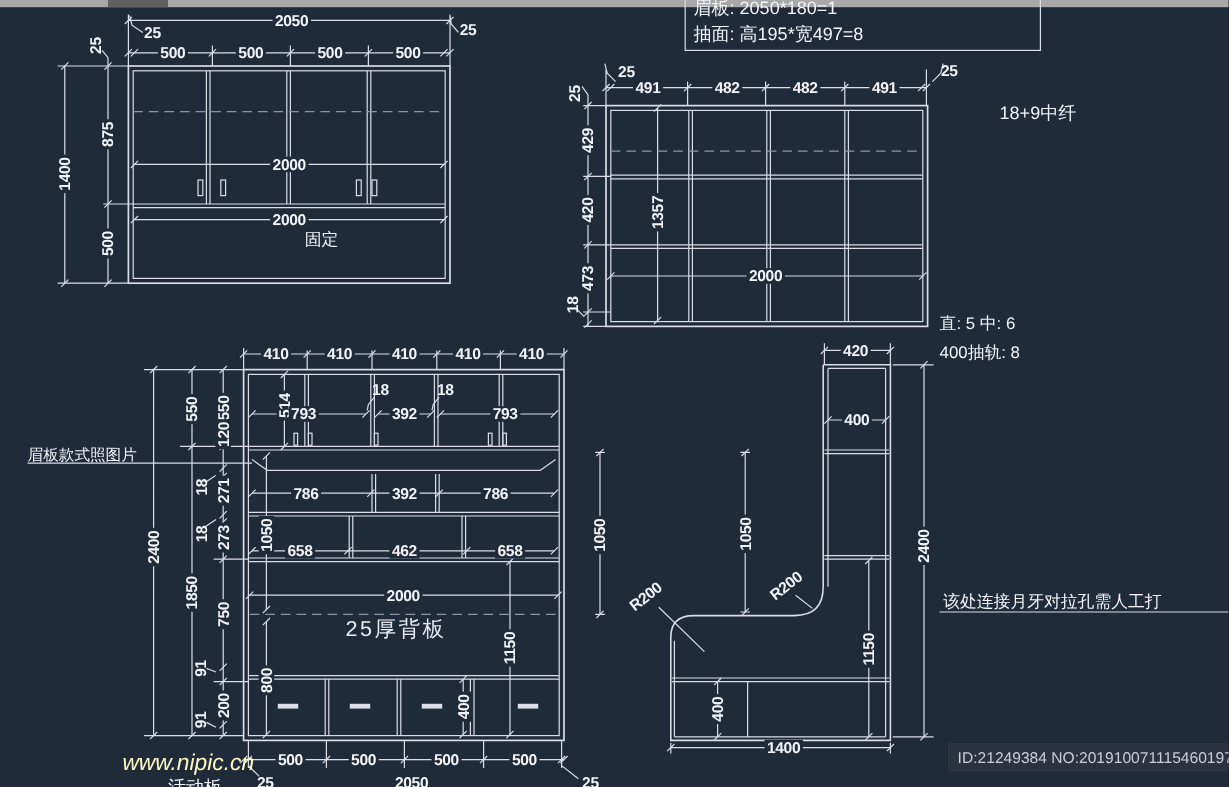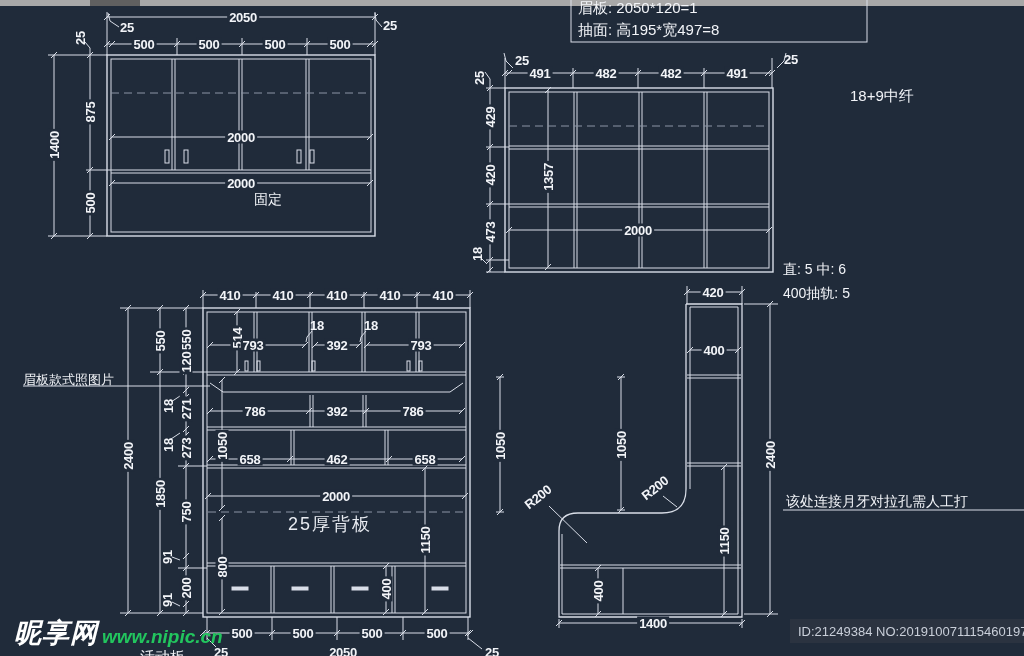--- a/index.html
+++ b/index.html
@@ -12,22 +12,22 @@
   .lbl{position:absolute;transform:translate(-50%,-50%);font-weight:bold;font-size:13px;
        color:var(--txt);letter-spacing:-0.3px;white-space:nowrap;line-height:1;}
   .bg{background:var(--bg);padding:0 2px;}
   .rot{transform:translate(-50%,-50%) rotate(-90deg);}
   .r2{transform:translate(-50%,-50%) rotate(-38deg);}
   .la{transform:translate(0,-50%);}
   .cn{font-weight:normal;letter-spacing:0;}
   .s14{font-size:14px;} .s15{font-size:15px;} .s18{font-size:18px;letter-spacing:2px;color:#e8ebf1;}
   .wm-logo{position:absolute;transform:translate(0,-50%);font-style:italic;font-weight:900;
            font-size:27px;color:#ffffff;letter-spacing:1px;}
-  .wm-site{position:absolute;transform:translate(0,-50%);font-style:italic;font-weight:bold;
-           font-size:19px;color:#22c55e;}
+  .wm-site{position:absolute;transform:translate(0,-50%);font-style:italic;font-weight:normal;
+           font-size:19px;color:#fef9c3;}
   .idbox{position:absolute;left:790px;top:619px;width:234px;height:24px;background:#2b3340;}
   .idtext{position:absolute;left:8px;top:50%;transform:translateY(-50%);font-size:13px;
           color:#c9cfd9;white-space:nowrap;}
 </style>
 </head>
 <body>
 
 <div class="canvas">
 
   <div class="top-strip"></div>
@@ -92,21 +92,21 @@
       <path d="M687,286 V304 M742,286 V304 M744,304 H778 M744,614 H778 M559,619 V628 M742,619 V628 M496,377 H504 M496,512 H504 M617,377 H625 M617,510 H625 M663,496 L677,507 M549,506 L587,543 M783,510 H1024"></path>
 
       <path d="M104,20l6,-6M372,20l6,-6M104,47l6,-6M109,47l6,-6M174,47l6,-6M239,47l6,-6M304,47l6,-6M367,47l6,-6M372,47l6,-6M87,58l6,-6M87,173l6,-6M87,239l6,-6M51,58l6,-6M51,239l6,-6M109,140l6,-6M367,140l6,-6M109,186l6,-6M367,186l6,-6M502,76l6,-6M506,76l6,-6M570,76l6,-6M635,76l6,-6M701,76l6,-6M765,76l6,-6M769,76l6,-6M487,91l6,-6M487,150l6,-6M487,207l6,-6M487,263l6,-6M487,273l6,-6M545,93l6,-6M545,270l6,-6M506,233l6,-6M766,233l6,-6M200,298l6,-6M253,298l6,-6M307,298l6,-6M361,298l6,-6M414,298l6,-6M467,298l6,-6M234,315l6,-6M234,375l6,-6M207,348l6,-6M302,348l6,-6M312,348l6,-6M356,348l6,-6M364,348l6,-6M459,348l6,-6M207,414l6,-6M306,414l6,-6M363,414l6,-6M459,414l6,-6M207,462l6,-6M287,462l6,-6M386,462l6,-6M459,462l6,-6M219,383l6,-6M219,511l6,-6M205,499l6,-6M462,499l6,-6M219,521l6,-6M219,615l6,-6M422,471l6,-6M422,615l6,-6M383,569l6,-6M383,615l6,-6M200,636l6,-6M204,636l6,-6M269,636l6,-6M334,636l6,-6M400,636l6,-6M465,636l6,-6M467,636l6,-6M125,311l6,-6M125,616l6,-6M157,311l6,-6M157,375l6,-6M157,616l6,-6M183,311l6,-6M183,375l6,-6M183,393l6,-6M183,400l6,-6M183,432l6,-6M183,438l6,-6M183,469l6,-6M183,559l6,-6M183,571l6,-6M183,595l6,-6M183,607l6,-6M183,616l6,-6M684,295l6,-6M739,295l6,-6M687,353l6,-6M735,353l6,-6M497,380l6,-6M497,515l6,-6M618,380l6,-6M618,513l6,-6M767,307l6,-6M767,617l6,-6M721,470l6,-6M721,617l6,-6M595,571l6,-6M595,617l6,-6M556,626l6,-6M739,626l6,-6"></path>
     </g>
 
     <g stroke="#8b95a5" fill="none" stroke-width="1" stroke-dasharray="8 5">
       <path d="M111,93 H371 M509,126 H769 M208,512 H465"></path>
     </g>
   </svg>
 
-  <span class="lbl la cn s15" style="left:578px;top:7px">眉板: 2050*120=1</span>
+  <span class="lbl la cn s15" style="left:578px;top:7px">眉板: 2050*180=1</span>
   <span class="lbl la cn s15" style="left:578px;top:29px">抽面: 高195*宽497=8</span>
 
   <span class="lbl bg" style="left:243px;top:17px">2050</span>
   <span class="lbl" style="left:127px;top:27px">25</span>
   <span class="lbl" style="left:390px;top:25px">25</span>
   <span class="lbl bg" style="left:144px;top:44px">500</span>
   <span class="lbl bg" style="left:209px;top:44px">500</span>
   <span class="lbl bg" style="left:275px;top:44px">500</span>
   <span class="lbl bg" style="left:340px;top:44px">500</span>
   <span class="lbl rot" style="left:80px;top:38px">25</span>
@@ -123,23 +123,23 @@
   <span class="lbl bg" style="left:606px;top:73px">482</span>
   <span class="lbl bg" style="left:671px;top:73px">482</span>
   <span class="lbl bg" style="left:737px;top:73px">491</span>
   <span class="lbl rot" style="left:479px;top:78px">25</span>
   <span class="lbl rot bg" style="left:490px;top:117px">429</span>
   <span class="lbl rot bg" style="left:490px;top:175px">420</span>
   <span class="lbl rot bg" style="left:490px;top:232px">473</span>
   <span class="lbl rot" style="left:477px;top:254px">18</span>
   <span class="lbl rot bg" style="left:548px;top:177px">1357</span>
   <span class="lbl bg" style="left:638px;top:230px">2000</span>
-  <span class="lbl la cn s15" style="left:850px;top:95px">18+9中纤</span>
+  <span class="lbl la cn s15" style="left:833px;top:95px">18+9中纤</span>
   <span class="lbl la cn s14" style="left:783px;top:269px">直: 5  中: 6</span>
-  <span class="lbl la cn s14" style="left:783px;top:293px">400抽轨: 5</span>
+  <span class="lbl la cn s14" style="left:783px;top:293px">400抽轨: 8</span>
 
   <span class="lbl bg" style="left:230px;top:295px">410</span>
   <span class="lbl bg" style="left:283px;top:295px">410</span>
   <span class="lbl bg" style="left:337px;top:295px">410</span>
   <span class="lbl bg" style="left:390px;top:295px">410</span>
   <span class="lbl bg" style="left:443px;top:295px">410</span>
   <span class="lbl" style="left:317px;top:325px">18</span>
   <span class="lbl" style="left:371px;top:325px">18</span>
   <span class="lbl rot bg" style="left:237px;top:338px">514</span>
   <span class="lbl bg" style="left:253px;top:345px">793</span>
@@ -184,20 +184,19 @@
   <span class="lbl rot bg" style="left:500px;top:446px">1050</span>
   <span class="lbl rot bg" style="left:621px;top:445px">1050</span>
   <span class="lbl rot bg" style="left:770px;top:455px">2400</span>
   <span class="lbl r2" style="left:655px;top:488px">R200</span>
   <span class="lbl r2" style="left:538px;top:497px">R200</span>
   <span class="lbl rot bg" style="left:724px;top:541px">1150</span>
   <span class="lbl rot bg" style="left:598px;top:591px">400</span>
   <span class="lbl bg" style="left:653px;top:623px">1400</span>
   <span class="lbl la cn s14" style="left:786px;top:501px">该处连接月牙对拉孔需人工打</span>
 
-  <span class="wm-logo" style="left:14px;top:633px">昵享网</span>
   <span class="wm-site" style="left:102px;top:637px">www.nipic.cn</span>
   <span class="lbl la cn s15" style="left:140px;top:656px">活动板</span>
   <div class="idbox">
     <span class="idtext">ID:21249384 NO:20191007111546019745</span>
   </div>
 
 </div>
 
 </body></html>

